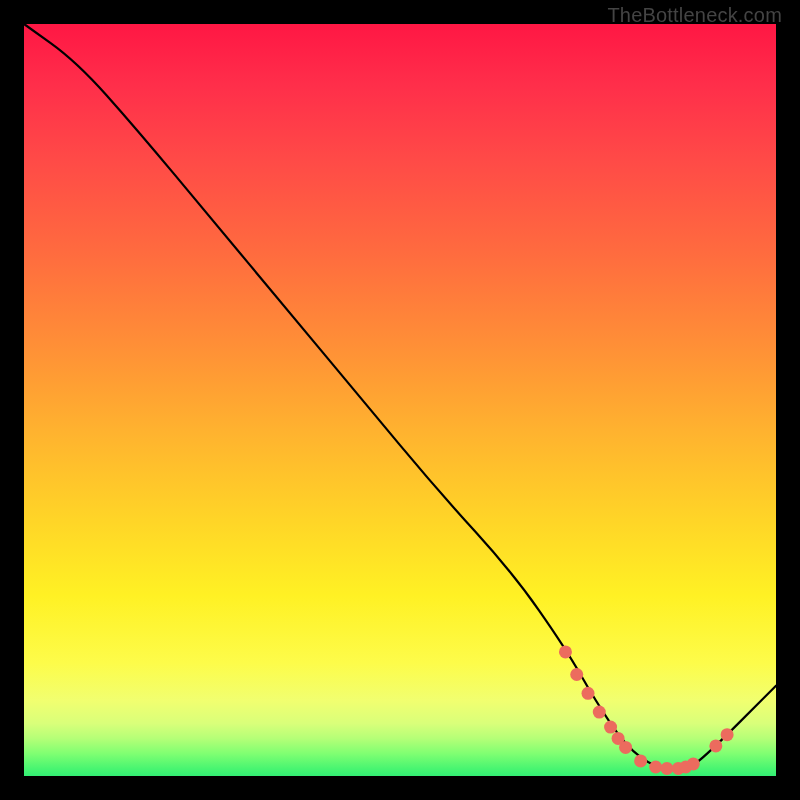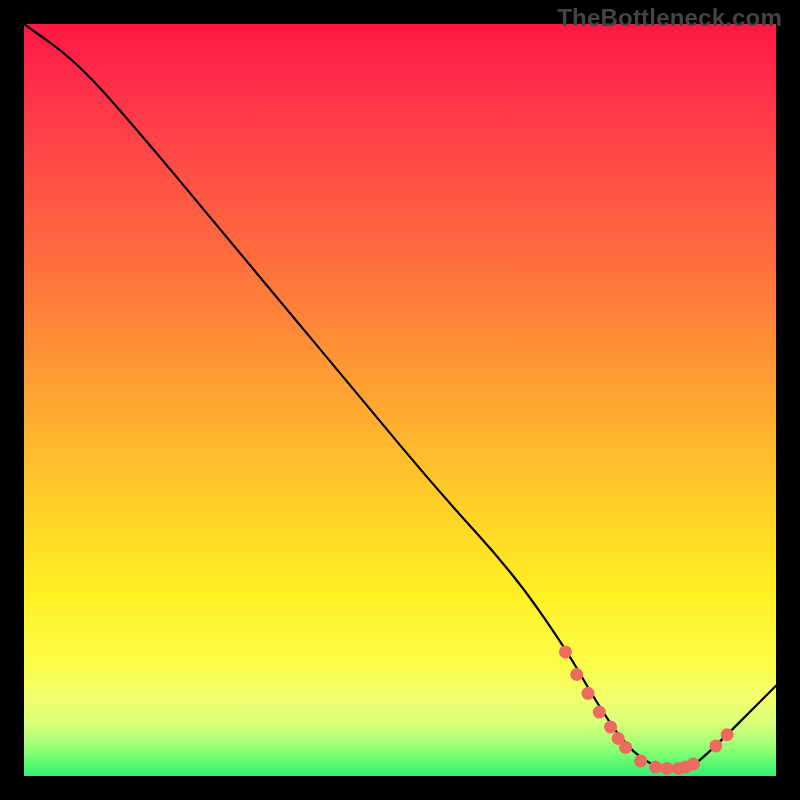--- a/index.html
+++ b/index.html
@@ -9,22 +9,22 @@
     background: #000;
     position: relative;
     font-family: Arial, Helvetica, sans-serif;
     overflow: hidden;
   }
   .watermark {
     position: absolute;
     top: 4px;
     right: 18px;
     color: #444;
-    font-size: 24px;
-    font-weight: 700;
+    font-size: 20px;
+    font-weight: 400;
     letter-spacing: 0.2px;
     z-index: 10;
   }
   .plot-area {
     position: absolute;
     left: 24px;
     top: 24px;
     width: 752px;
     height: 752px;
   }

